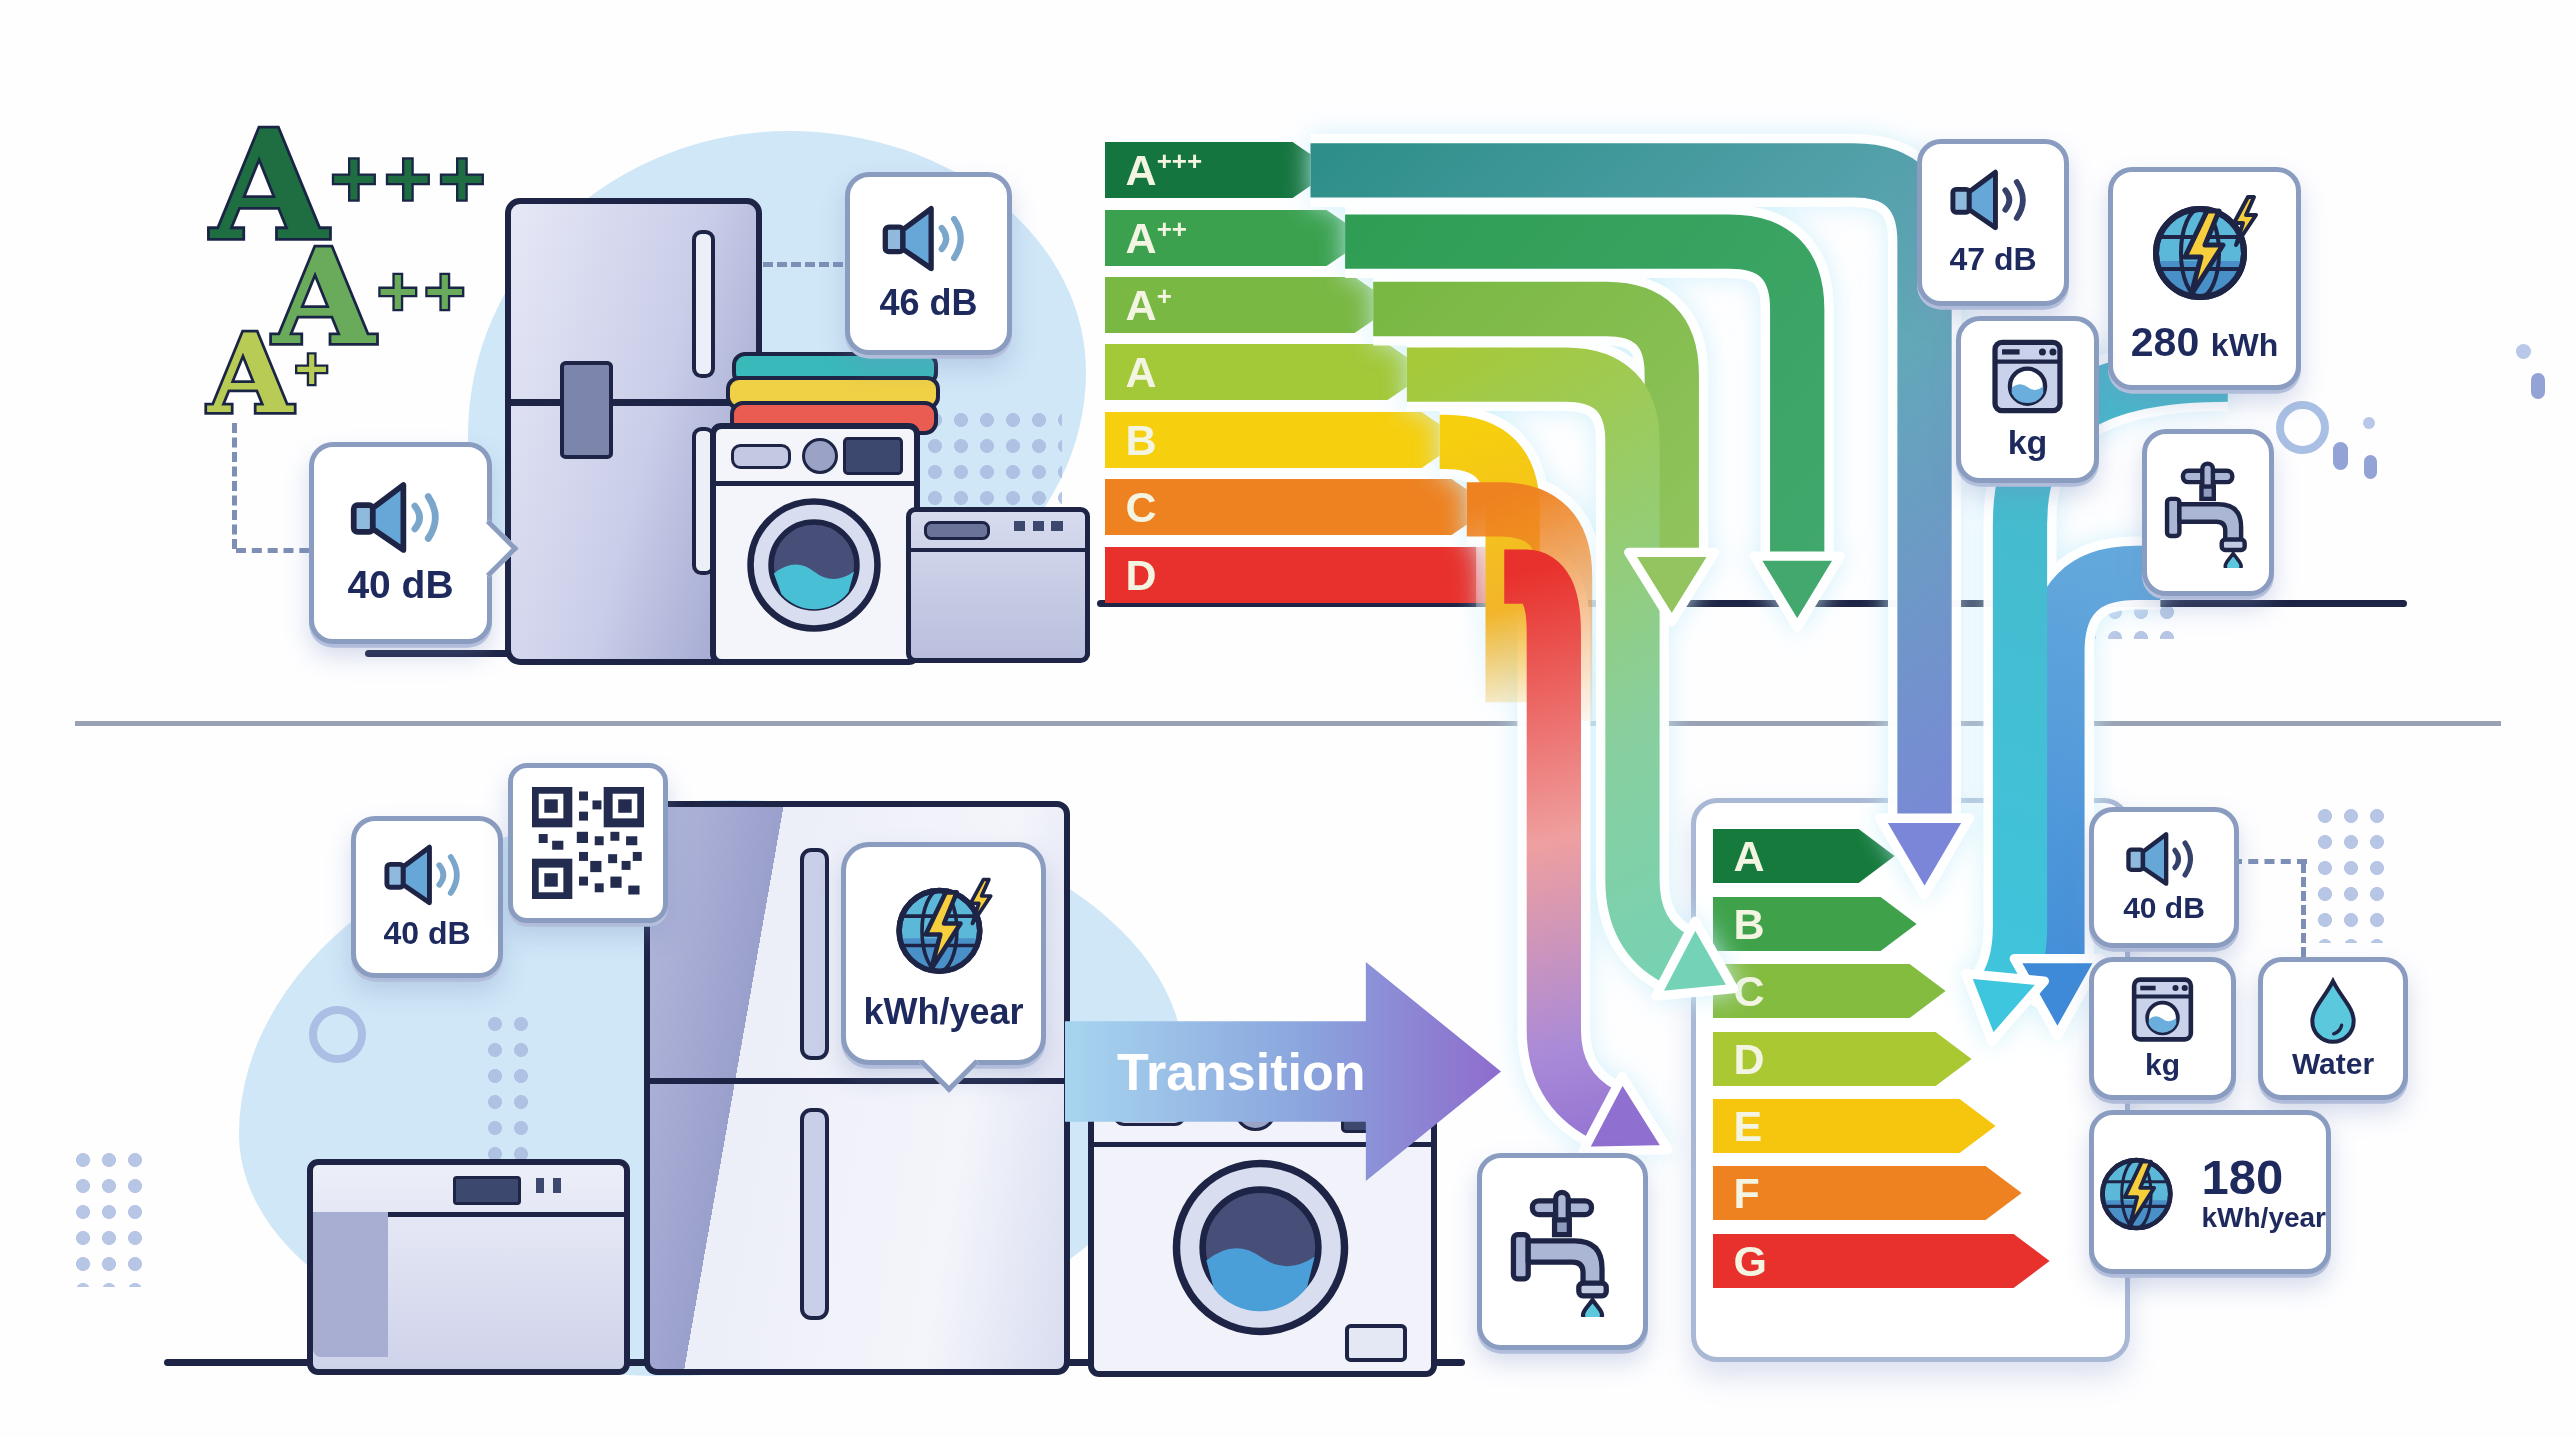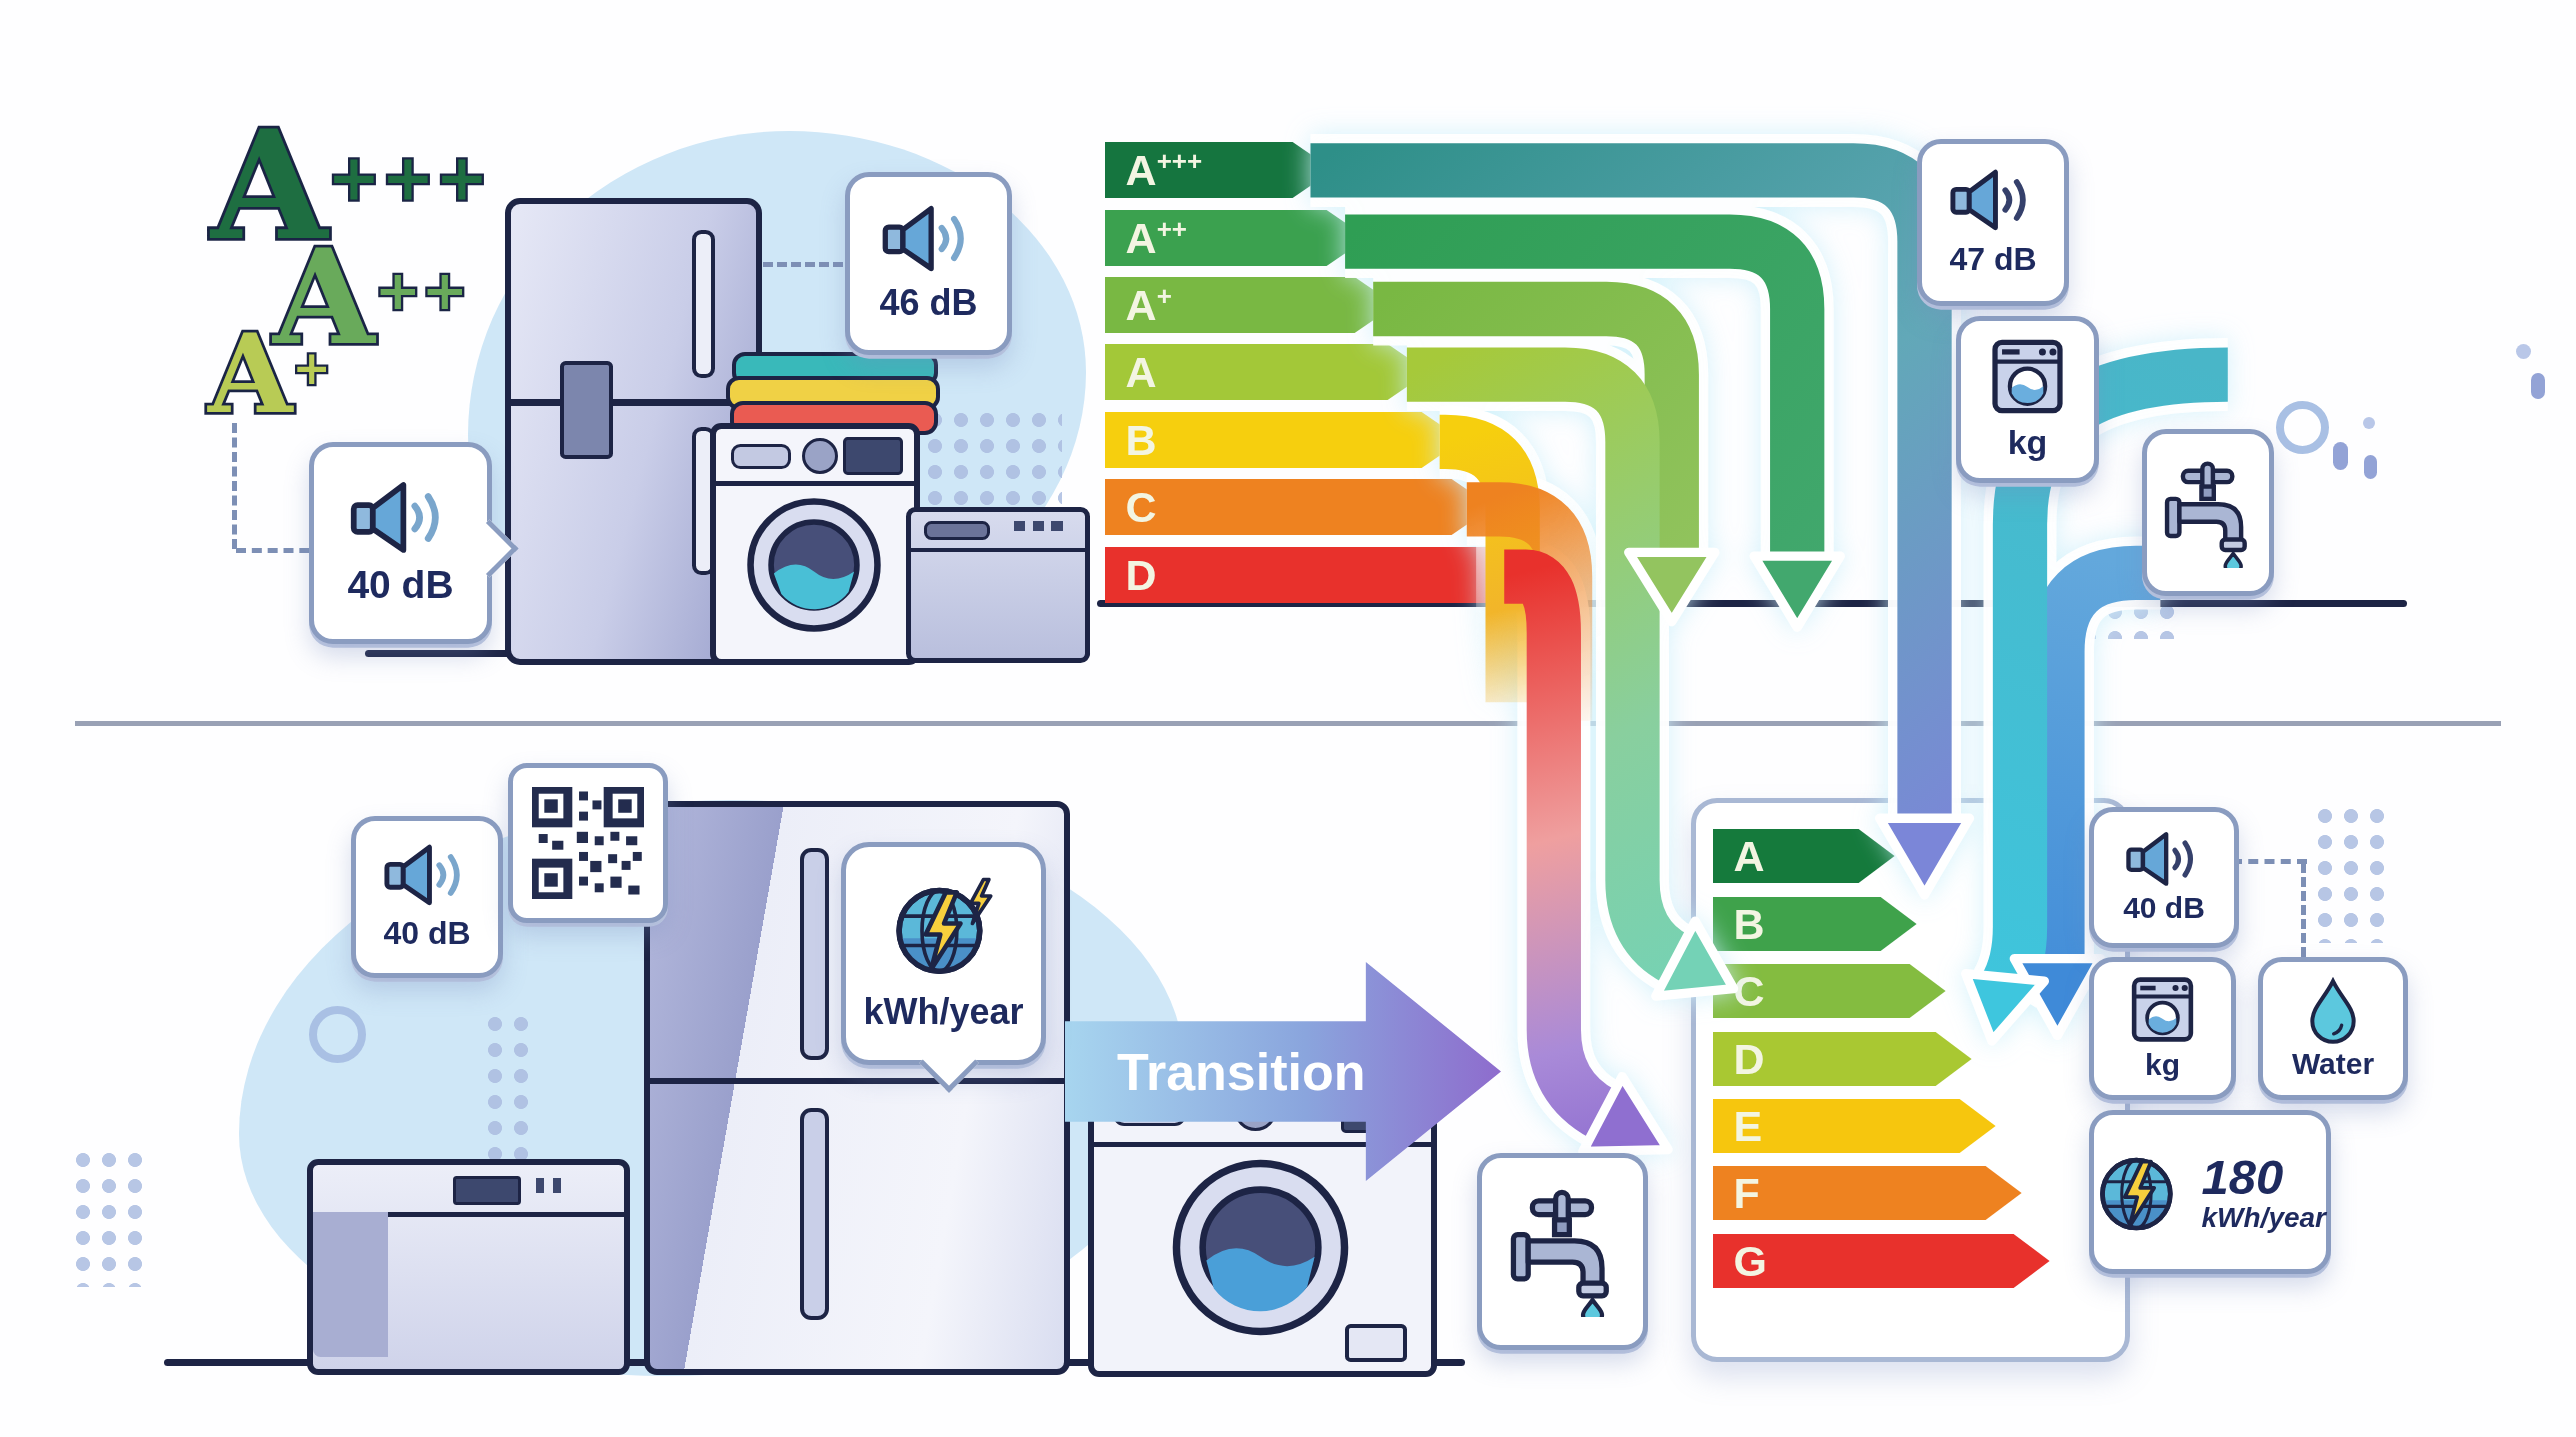--- a/index.html
+++ b/index.html
@@ -258,20 +258,33 @@
   <div class="badge" style="left:1917px;top:139px;width:142px;height:157px;text-align:center;">
     <svg width="90" height="66" viewBox="0 0 110 80">
       <rect x="6" y="27" width="20" height="28" rx="4" fill="#8fb9dd" stroke="#1d2445" stroke-width="6"></rect>
       <polygon points="26,30 58,6 58,74 26,52" fill="#66a7d8" stroke="#1d2445" stroke-width="6" stroke-linejoin="round"></polygon>
       <path d="M70,28 Q80,40 70,52" fill="none" stroke="#35406b" stroke-width="7" stroke-linecap="round"></path>
       <path d="M84,18 Q99,40 84,62" fill="none" stroke="#35406b" stroke-width="7" stroke-linecap="round"></path>
     </svg>
     <span class="lbl" style="font-size:32px;">47 dB</span>
   </div>
 
+  <div class="badge" style="left:2108px;top:167px;width:183px;height:213px;">
+    <svg width="120" height="120" viewBox="0 0 120 120">
+      <circle cx="55" cy="62" r="44" fill="#5bb8d9" stroke="#1d2445" stroke-width="6"></circle>
+      <path d="M12,70 A44,44 0 0 0 98,70 Z" fill="#4a90c8"></path>
+      <ellipse cx="55" cy="62" rx="19" ry="44" fill="none" stroke="#1d2445" stroke-width="4"></ellipse>
+      <line x1="14" y1="46" x2="96" y2="46" stroke="#1d2445" stroke-width="4"></line>
+      <line x1="14" y1="78" x2="96" y2="78" stroke="#1d2445" stroke-width="4"></line>
+      <circle cx="55" cy="62" r="44" fill="none" stroke="#1d2445" stroke-width="6"></circle>
+      <polygon points="62,20 40,66 56,66 46,104 78,54 60,54 74,20" fill="#f7cf3d" stroke="#1d2445" stroke-width="5" stroke-linejoin="round"></polygon>
+      <polygon points="103,6 89,32 98,32 91,54 111,24 101,24 109,6" fill="#f7cf3d" stroke="#1d2445" stroke-width="4" stroke-linejoin="round"></polygon>
+    </svg>
+    <span class="lbl" style="font-size:41px;"><b>280</b> <span style="font-size:32px;">kWh</span></span>
+  </div>
 
   <div class="badge" style="left:1956px;top:316px;width:133px;height:157px;">
     <svg width="79" height="79" viewBox="0 0 90 90">
       <rect x="8" y="6" width="74" height="78" rx="8" fill="#c9d2ea" stroke="#1d2445" stroke-width="6"></rect>
       <line x1="8" y1="28" x2="82" y2="28" stroke="#1d2445" stroke-width="5"></line>
       <line x1="16" y1="17" x2="36" y2="17" stroke="#1d2445" stroke-width="6"></line>
       <circle cx="62" cy="17" r="4" fill="#1d2445"></circle>
         <circle cx="74" cy="17" r="4" fill="#1d2445"></circle>
       <circle cx="45" cy="56" r="20" fill="#ffffff" stroke="#1d2445" stroke-width="5"></circle>
       <path d="M27,58 Q36,50 45,57 Q54,64 63,56 L63,64 A20,20 0 0 1 27,64 Z" fill="#6aaede"></path>
@@ -446,20 +459,20 @@
   <div class="badge" style="left:2089px;top:1110px;width:232px;height:154px;flex-direction:row;gap:15px;">
     <svg width="97" height="97" viewBox="0 0 120 120">
       <circle cx="55" cy="62" r="44" fill="#5bb8d9" stroke="#1d2445" stroke-width="6"></circle>
       <path d="M12,70 A44,44 0 0 0 98,70 Z" fill="#4a90c8"></path>
       <ellipse cx="55" cy="62" rx="19" ry="44" fill="none" stroke="#1d2445" stroke-width="4"></ellipse>
       <line x1="14" y1="46" x2="96" y2="46" stroke="#1d2445" stroke-width="4"></line>
       <line x1="14" y1="78" x2="96" y2="78" stroke="#1d2445" stroke-width="4"></line>
       <circle cx="55" cy="62" r="44" fill="none" stroke="#1d2445" stroke-width="6"></circle>
       <polygon points="62,20 40,66 56,66 46,104 78,54 60,54 74,20" fill="#f7cf3d" stroke="#1d2445" stroke-width="5" stroke-linejoin="round"></polygon>
     </svg>
-    <span class="lbl" style="display:flex;flex-direction:column;align-items:flex-start;line-height:1.05;font-style:italic;">
+    <span class="lbl" style="display:flex;flex-direction:column;align-items:flex-start;line-height:1.05;">
       <b style="font-size:49px;">180</b>
       <span style="font-size:28px;">kWh/year</span>
     </span>
   </div>
 
 </div>
 
 
 </body></html>

